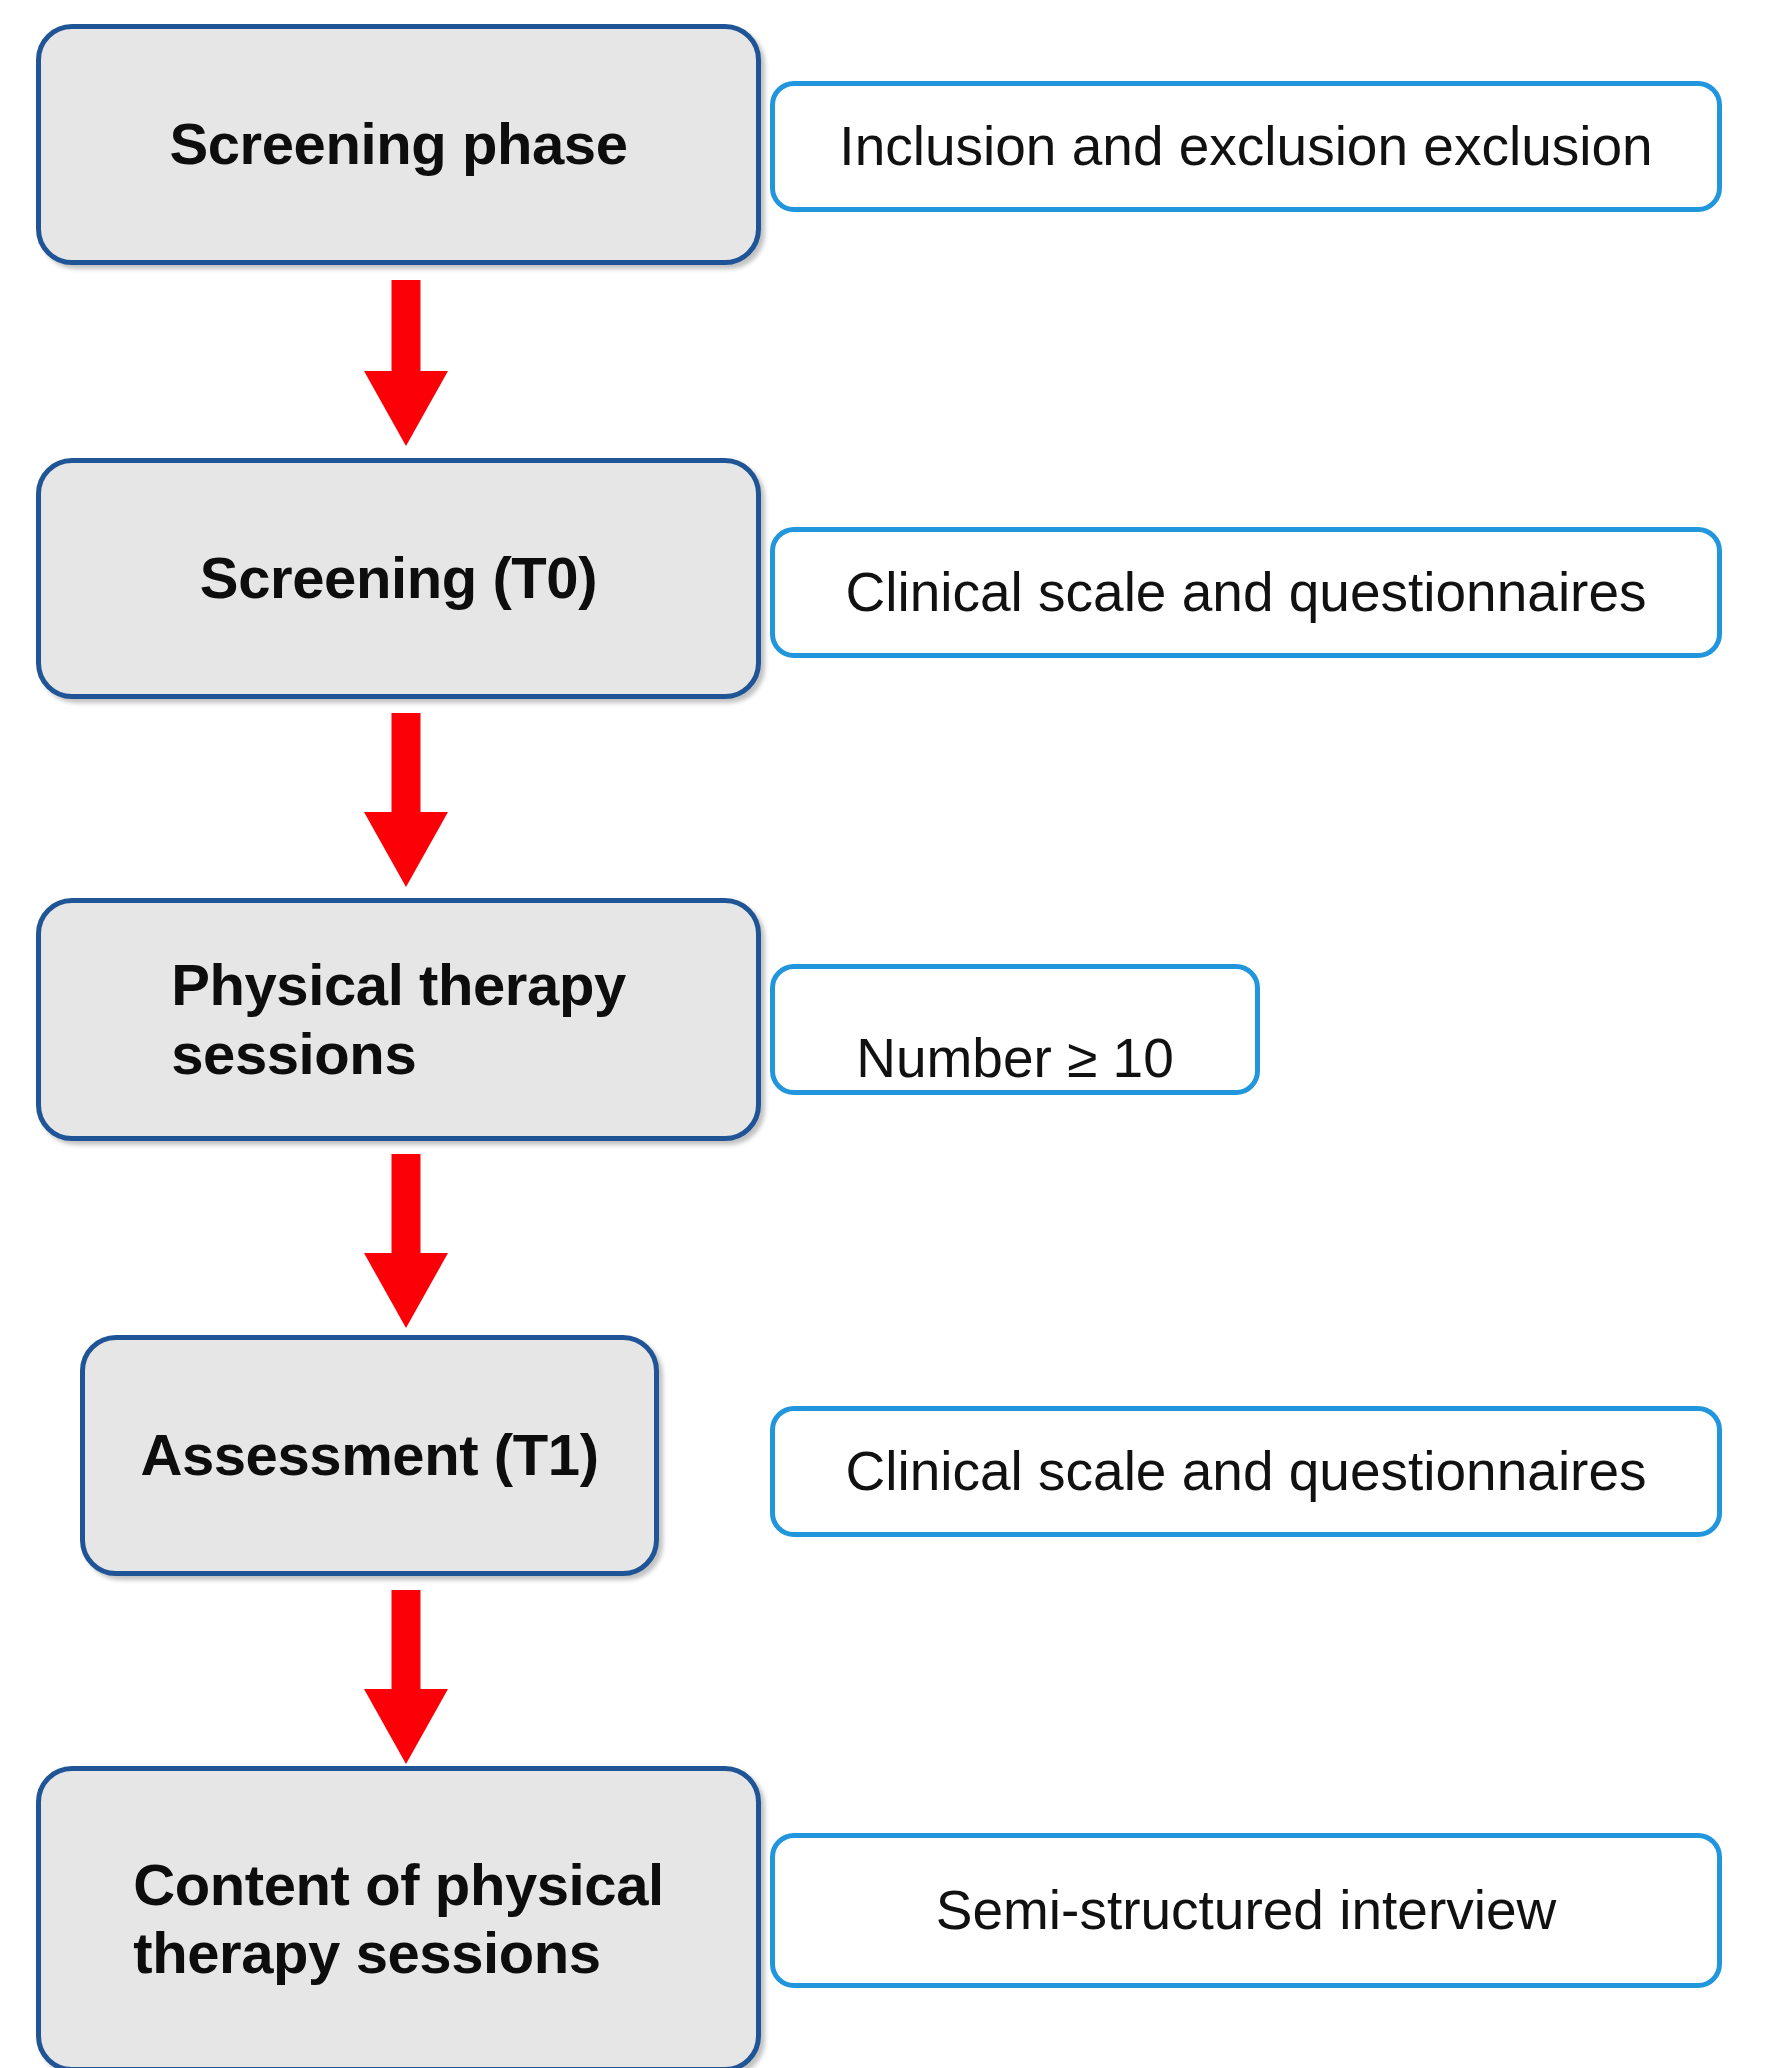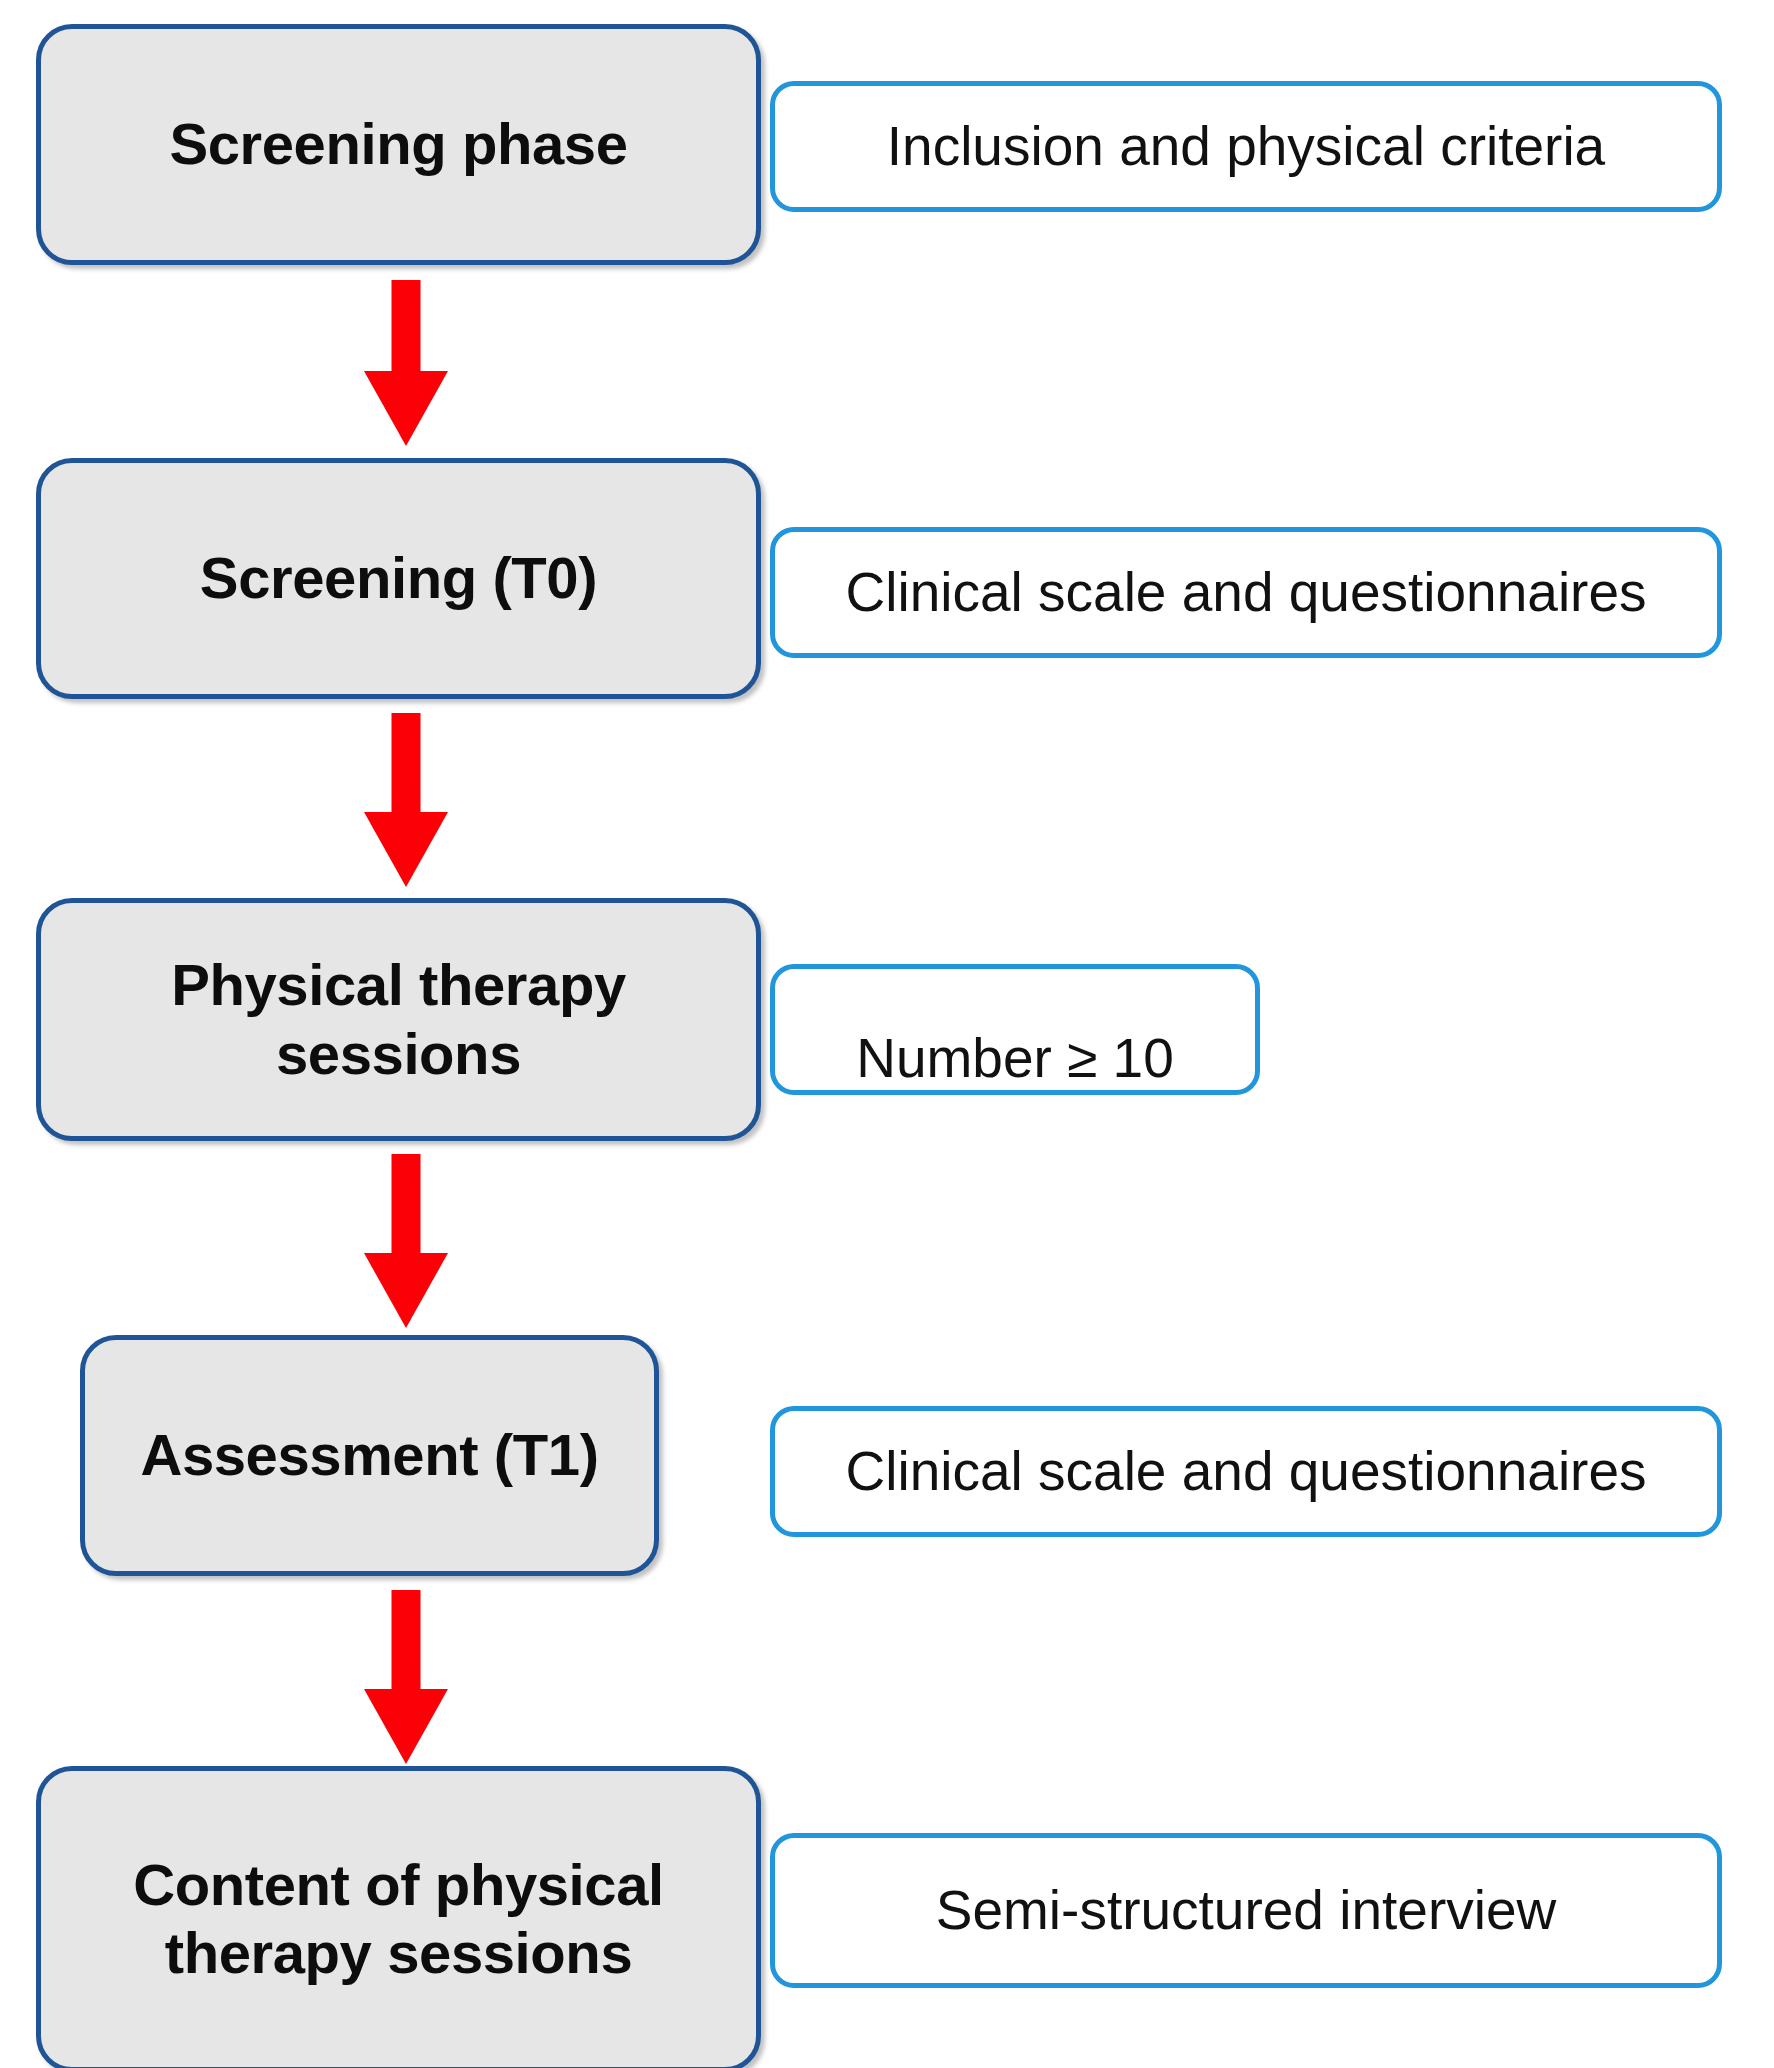--- a/index.html
+++ b/index.html
@@ -22,21 +22,20 @@
   
   .stage-box {
     position: absolute;
     box-sizing: border-box;
     background: #e6e6e6;
     border: 5.7px solid #1f5496;
     border-radius: 36px;
     display: flex;
     align-items: center;
     justify-content: center;
-    text-align: center;
     box-shadow: 4px 4px 4px rgba(120,120,120,0.45);
   }
   .stage-label {
     font-weight: bold;
     font-size: 58px;
     line-height: 1.18;
     color: #0d0d0d;
     letter-spacing: -0.4px;
     padding: 0 14.6px;
     white-space: pre-line;
@@ -89,21 +88,21 @@
 </head>
 <body>
 
 <div id="canvas">
 
   <div class="stage-box" style="left:36px; top:24px; width:725px; height:241px;">
     <div class="stage-label">Screening phase</div>
   </div>
 
   <div class="detail-box" style="left:770px; top:81px; width:952px; height:131px;">
-    <div class="detail-label">Inclusion and physical criteria</div>
+    <div class="detail-label">Inclusion and exclusion exclusion</div>
   </div>
 
   <div class="arrow" style="left:361px; top:280px; width:89px; height:166px;">
     <div class="arrow-shaft" style="width:29px; height:97px;"></div>
     <div class="arrow-head"></div>
   </div>
 
   <div class="stage-box" style="left:36px; top:458px; width:725px; height:241px;">
     <div class="stage-label">Screening (T0)</div>
   </div>

